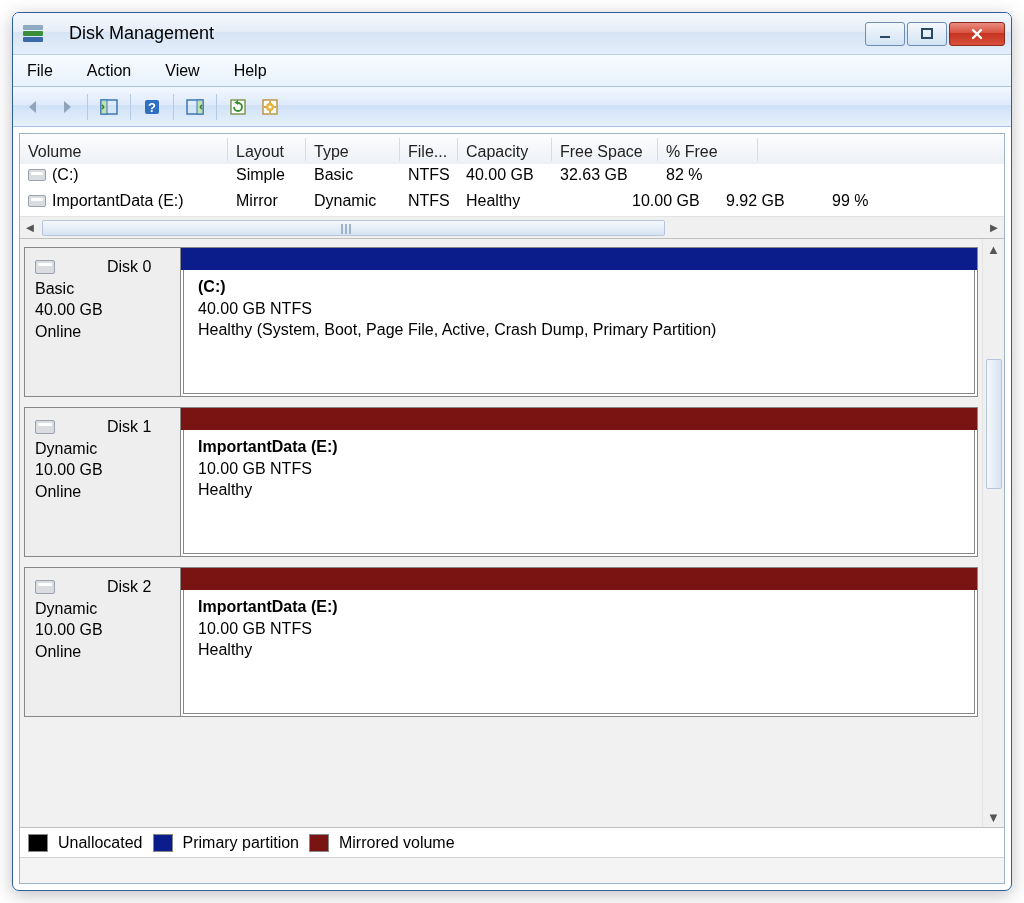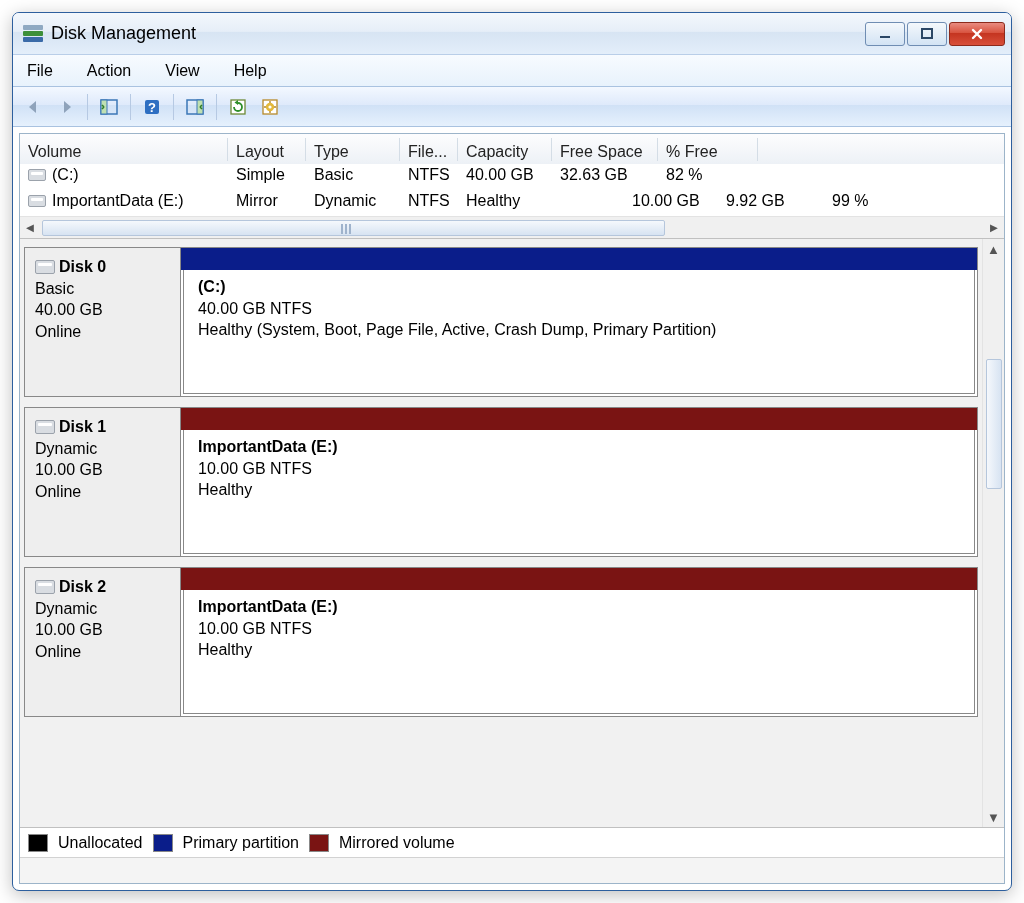--- a/index.html
+++ b/index.html
@@ -20,21 +20,21 @@
     display: flex; align-items: center; padding: 0 6px 0 10px;
     border-bottom: 1px solid #b9cee8;
   }
   .appicon {
     width: 20px; height: 18px; margin-right: 8px; position: relative;
   }
   .appicon .bar { position: absolute; left: 0; right: 0; height: 5px; border-radius: 1px; }
   .appicon .b1 { top: 0; background: #8fa9c2; }
   .appicon .b2 { top: 6px; background: #3c8f3a; }
   .appicon .b3 { top: 12px; background: #3a6aa8; }
-  .title { flex: 1; font-size: 18px; color: #000; }
+  .title { flex: 1; font-size: 18px; color: #000; margin-left: 18px; }
   .winbtns { display: flex; gap: 0; }
   .winbtn {
     width: 40px; height: 24px; border: 1px solid #6f8db3; border-radius: 3px;
     margin-left: 2px; display: flex; align-items: center; justify-content: center;
     background: linear-gradient(to bottom, #f4f8fc, #d3e3f4);
   }
   .winbtn.close {
     width: 56px;
     background: linear-gradient(to bottom, #e98b80 0%, #d8533f 45%, #c43420 46%, #d84f3a 100%);
     border-color: #8c2a1c;
@@ -140,21 +140,21 @@
   }
 
   .disk-row {
     display: flex; margin-bottom: 10px; border: 1px solid #888; background: #fff;
     height: 150px;
   }
   .disk-info {
     width: 156px; background: #eeeeee; border-right: 1px solid #888;
     padding: 8px 10px; font-size: 16px; line-height: 1.35;
   }
-  .disk-info .dname { font-weight: bold; }
+  .disk-info .dname { font-weight: normal; margin-left: 48px; }
   .diskicon {
     display: inline-block; width: 20px; height: 14px; background: #d9dde2;
     border: 1px solid #9ba2ab; border-radius: 2px; margin-right: 4px;
     vertical-align: -2px; position: relative;
   }
   .diskicon::after { content: ""; position: absolute; left: 2px; right: 2px; top: 2px; height: 3px; background: #fff; border-radius: 1px; }
 
   .disk-vols { flex: 1; padding: 0; position: relative; }
   .vol-block {
     position: absolute; inset: 0; margin: 0;

